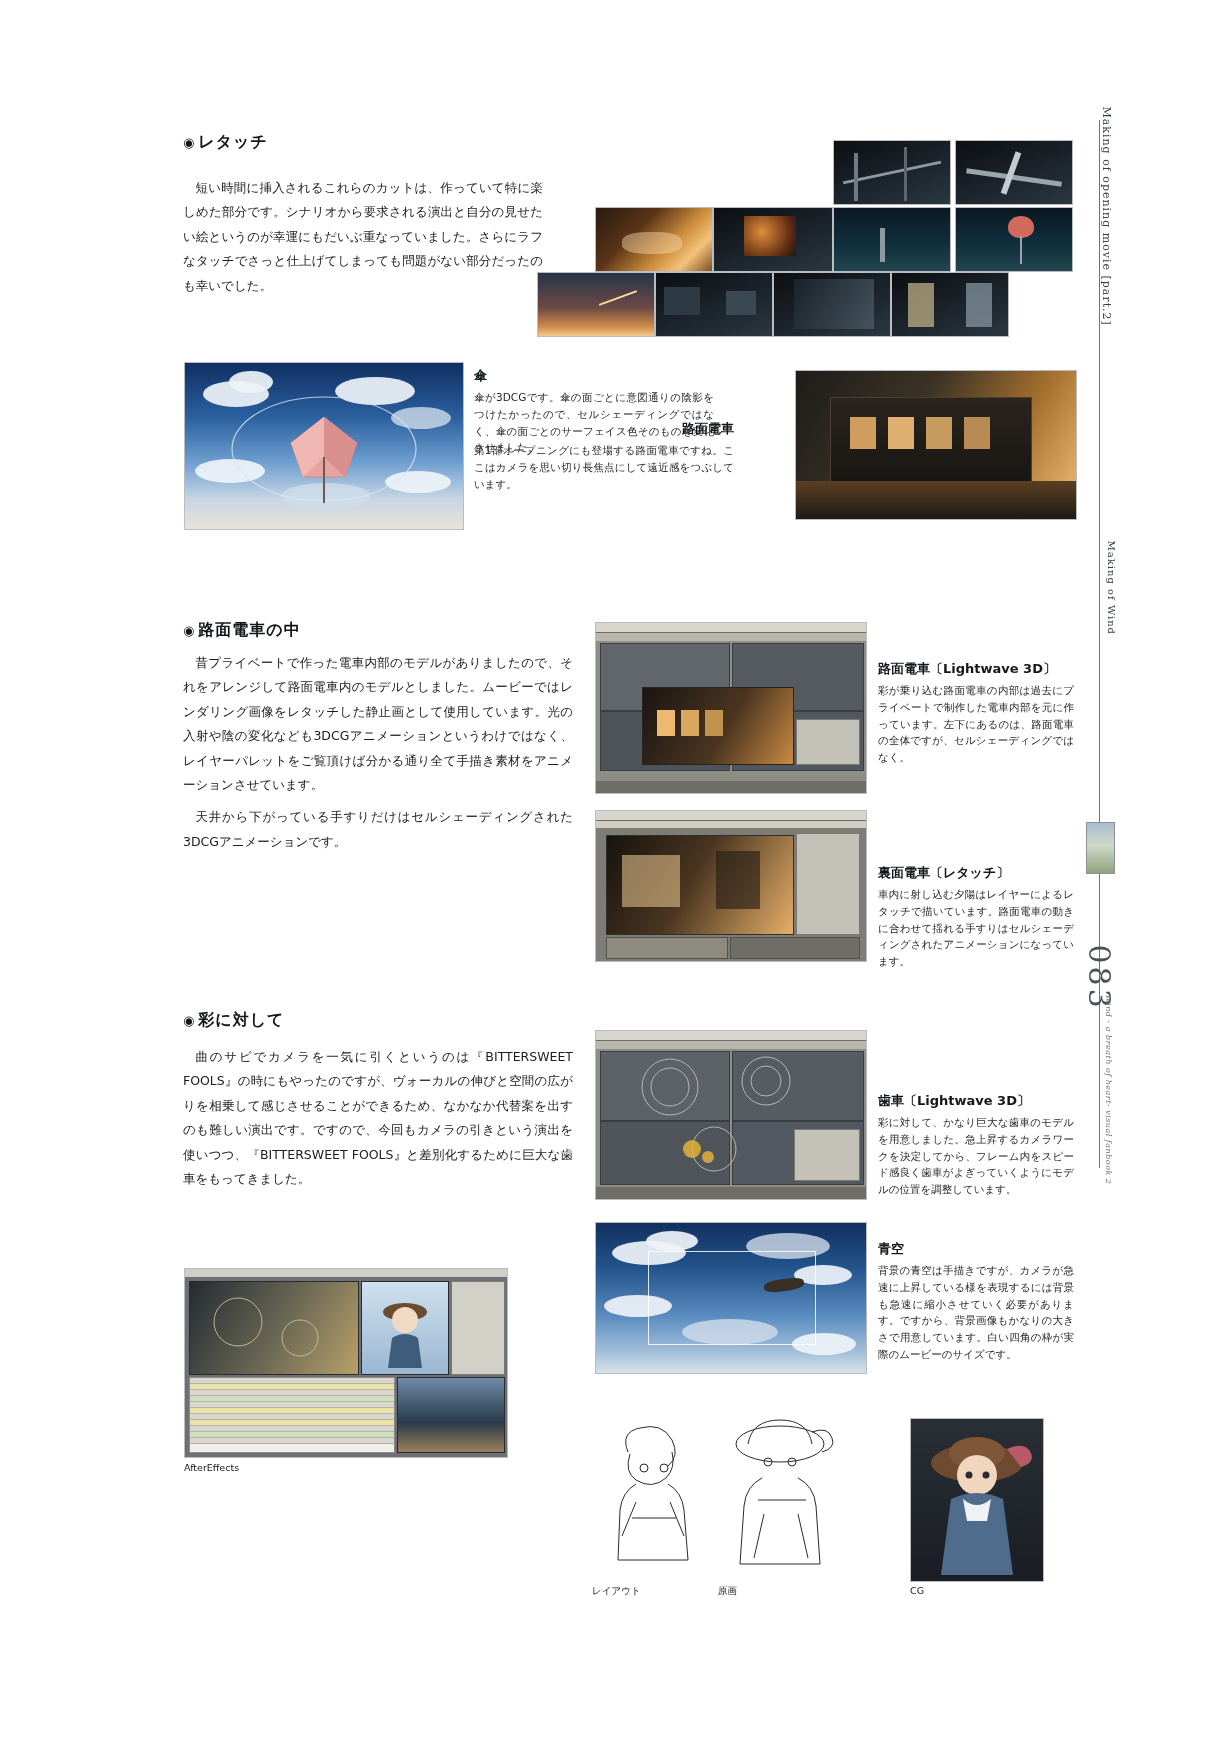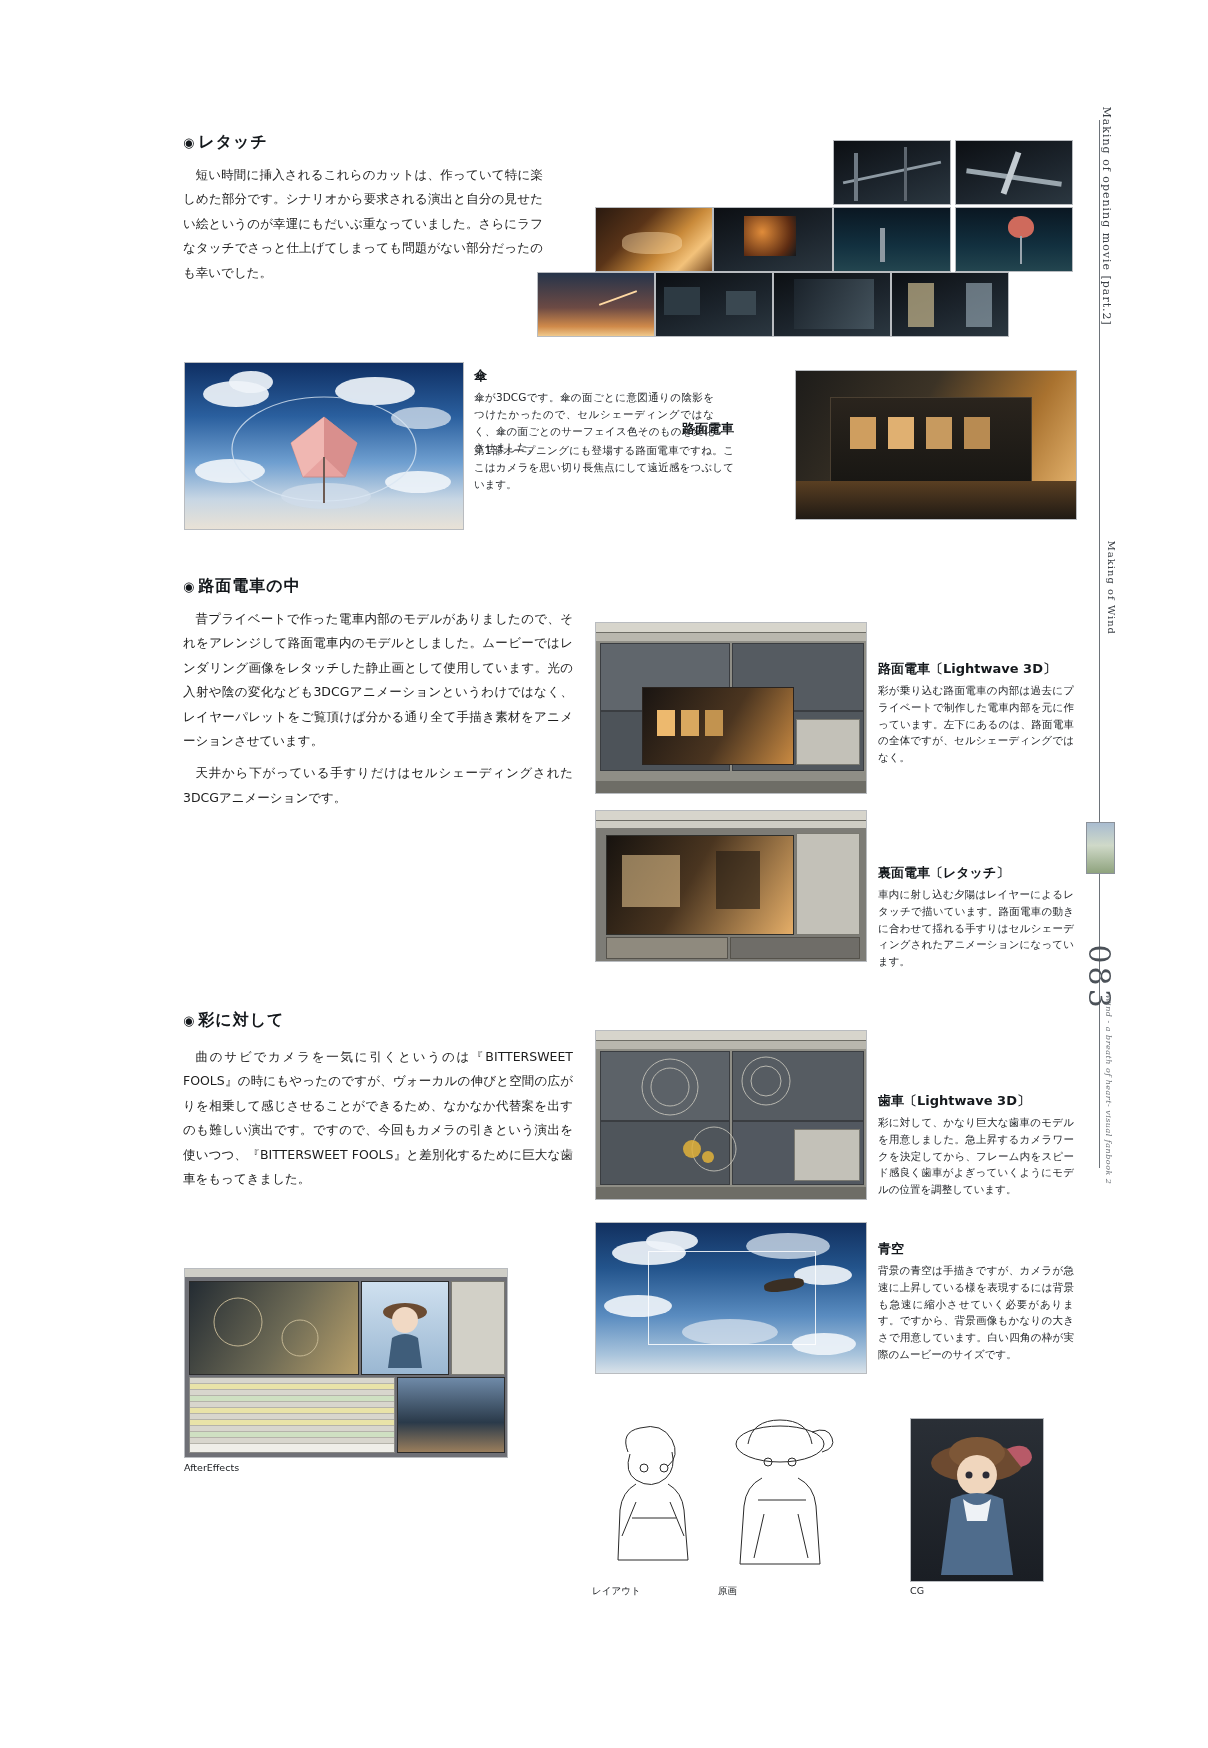--- a/index.html
+++ b/index.html
@@ -95,21 +95,21 @@
     <div class="rail-label2">Making of Wind</div>
     <div class="rail-thumb"></div>
     <div class="rail-page">083</div>
     <div class="rail-sub">Wind - a breath of heart- visual fanbook 2</div>
   </div>
 
   <div style="position:absolute;left:183px;top:132px;width:360px;">
     <div class="head">
       <span class="bullet">◉</span><span>レタッチ</span>
     </div>
-    <div class="body-jp indent" style="margin-top:10px;">短い時間に挿入されるこれらのカットは、作っていて特に楽しめた部分です。シナリオから要求される演出と自分の見せたい絵というのが幸運にもだいぶ重なっていました。さらにラフなタッチでさっと仕上げてしまっても問題がない部分だったのも幸いでした。</div>
+    <div class="body-jp indent" style="margin-top:23px;">短い時間に挿入されるこれらのカットは、作っていて特に楽しめた部分です。シナリオから要求される演出と自分の見せたい絵というのが幸運にもだいぶ重なっていました。さらにラフなタッチでさっと仕上げてしまっても問題がない部分だったのも幸いでした。</div>
   </div>
 
   <div class="plate border dark" style="left:833px;top:140px;width:116px;height:63px;">
     <div style="position:absolute;left:8px;top:30px;width:100px;height:3px;background:#8e9aa3;transform:rotate(-12deg)"></div>
     <div style="position:absolute;left:20px;top:12px;width:4px;height:48px;background:#6f7a84;"></div>
     <div style="position:absolute;left:70px;top:6px;width:3px;height:54px;background:#5d666f;"></div>
   </div>
   <div class="plate border dark" style="left:955px;top:140px;width:116px;height:63px;">
     <div style="position:absolute;left:10px;top:34px;width:96px;height:5px;background:#9aa6ae;transform:rotate(8deg)"></div>
     <div style="position:absolute;left:52px;top:10px;width:6px;height:44px;background:#c3cbd1;transform:rotate(20deg)"></div>
@@ -173,21 +173,21 @@
     <div style="position:absolute;left:130px;top:46px;width:26px;height:32px;background:#c79a5f;"></div>
     <div style="position:absolute;left:168px;top:46px;width:26px;height:32px;background:#b88b52;"></div>
     <div style="position:absolute;left:0;top:110px;width:280px;height:38px;background:linear-gradient(#5a3f22,#201a14);"></div>
   </div>
 
   <div style="position:absolute;left:474px;top:420px;width:260px;">
     <div class="cap-title" style="text-align:right;">路面電車</div>
     <div class="cap-body">第1部オープニングにも登場する路面電車ですね。ここはカメラを思い切り長焦点にして遠近感をつぶしています。</div>
   </div>
 
-  <div style="position:absolute;left:183px;top:576px;width:390px;">
+  <div style="position:absolute;left:183px;top:620px;width:390px;">
     <div class="head">
       <span class="bullet">◉</span><span>路面電車の中</span>
     </div>
     <div class="body-jp indent" style="margin-top:10px;">昔プライベートで作った電車内部のモデルがありましたので、それをアレンジして路面電車内のモデルとしました。ムービーではレンダリング画像をレタッチした静止画として使用しています。光の入射や陰の変化なども3DCGアニメーションというわけではなく、レイヤーパレットをご覧頂けば分かる通り全て手描き素材をアニメーションさせています。</div>
     <div class="body-jp indent" style="margin-top:8px;">天井から下がっている手すりだけはセルシェーディングされた3DCGアニメーションです。</div>
   </div>
 
   <div class="plate border app" style="left:595px;top:622px;width:270px;height:170px;">
     <div class="menubar"></div>
     <div class="toolrow" style="top:10px;"></div>

